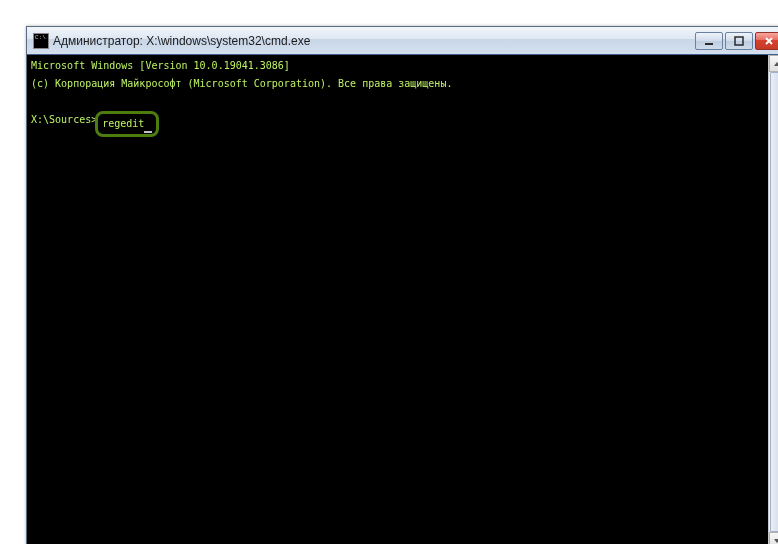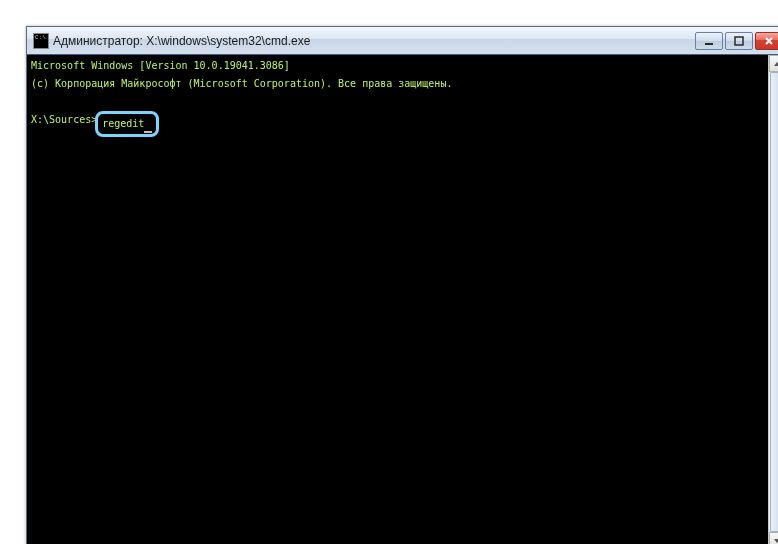--- a/index.html
+++ b/index.html
@@ -98,21 +98,21 @@
       color: #bef264;
       font-size: 10px;
       line-height: 18px;
       white-space: pre;
       font-family: Consolas, 'Lucida Console', monospace;
     }
     .prompt-line {
       display: flex;
     }
     .highlight-box {
-      border: 3px solid #7dd3fc;
+      border: 3px solid #4d7c0f;
       border-radius: 8px;
       padding: 0 4px;
       margin-left: -2px;
       display: inline-block;
       line-height: 20px;
     }
     .scrollbar {
       width: 17px;
       background: #efefef;
       border-left: 1px solid #c8c8c8;

